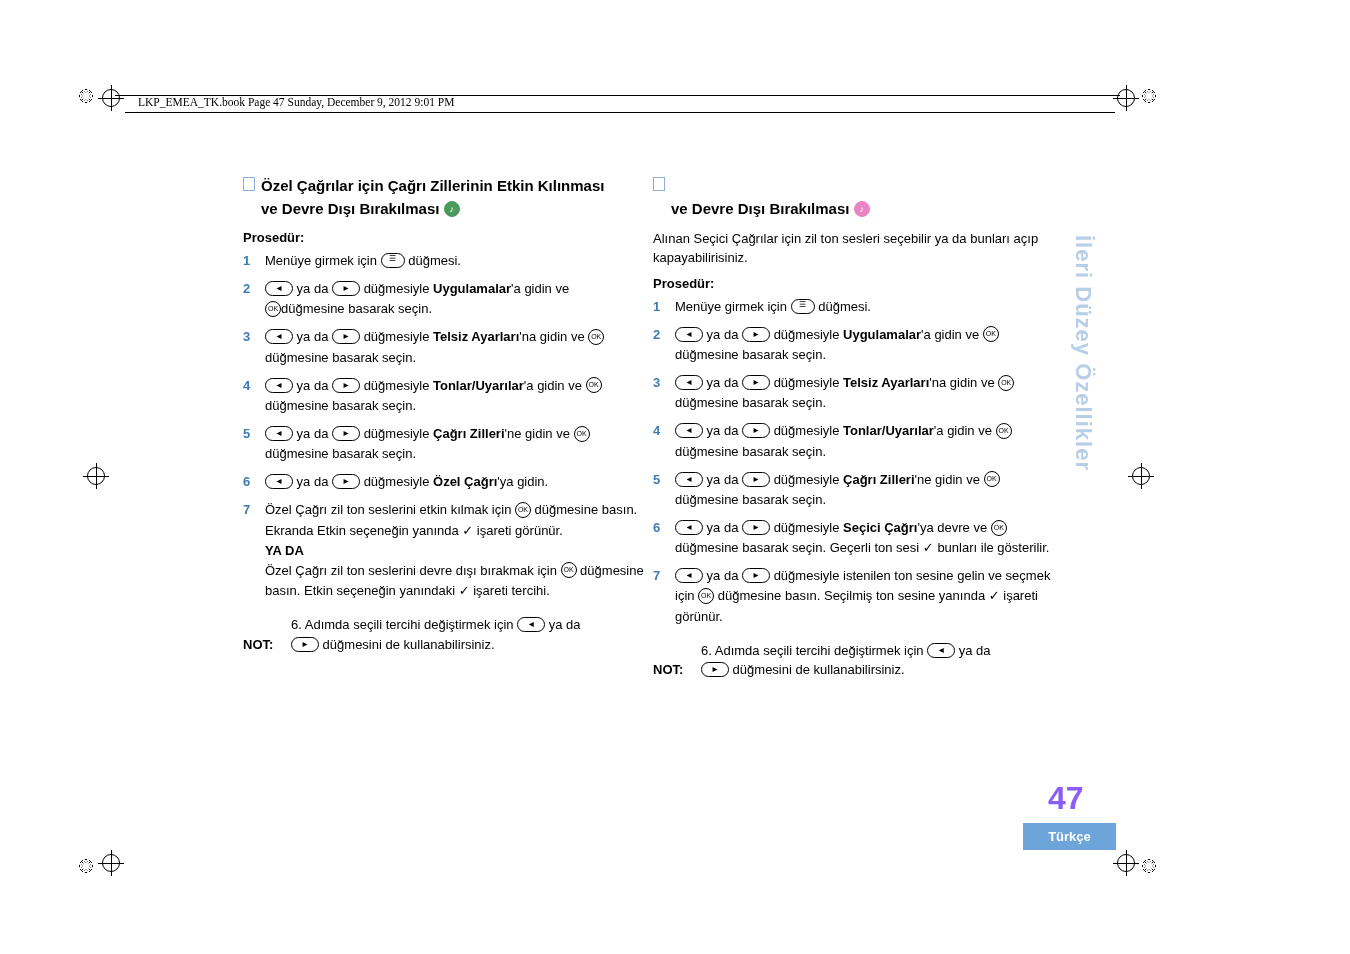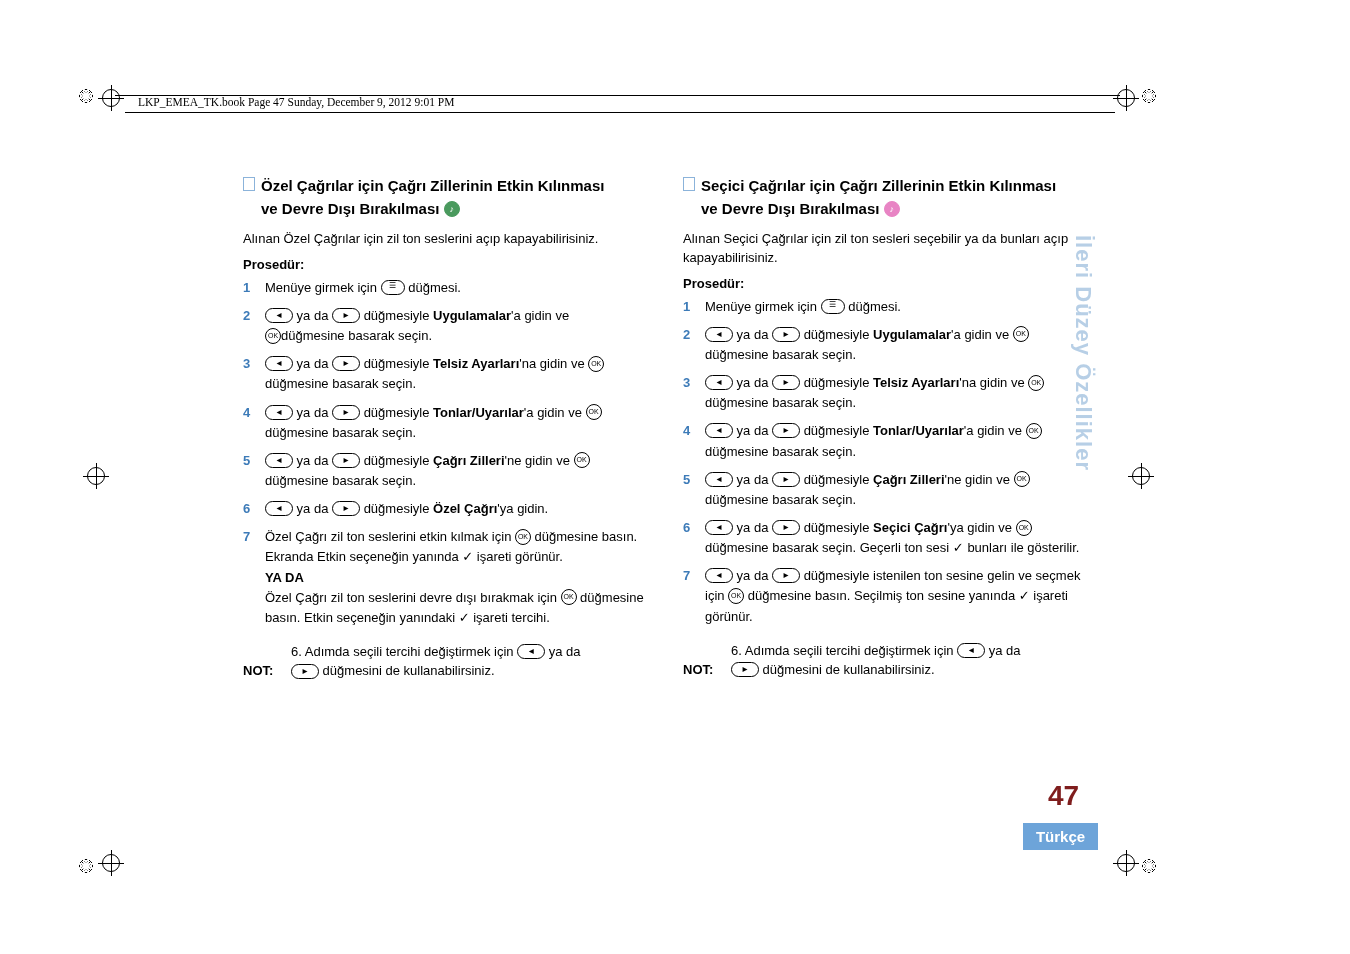--- a/index.html
+++ b/index.html
@@ -55,51 +55,50 @@
     top: 96px;
     font-size: 11.5px;
     font-family: "Times New Roman", serif;
   }
   .content {
     position: absolute;
     left: 243px;
     top: 175px;
     width: 850px;
     display: flex;
-    gap: 30px;
   }
   .col { width: 410px; }
   .sidebar-text {
     position: absolute;
     left: 1070px;
     top: 235px;
     writing-mode: vertical-rl;
     font-weight: bold;
     font-size: 22px;
     color: #b7cfe6;
     letter-spacing: 1px;
   }
   .page-num {
     position: absolute;
     left: 1048px;
     top: 780px;
-    font-size: 28px;
+    font-size: 32px;
     font-weight: bold;
-    color: #7f1d1d;
+    color: #8b5cf6;
   }
   .lang-box {
     position: absolute;
     left: 1023px;
     top: 823px;
-    width: 75px;
+    width: 93px;
     height: 27px;
     background: #6da4d9;
     color: #fff;
     font-weight: bold;
-    font-size: 15px;
+    font-size: 13px;
     display: flex;
     align-items: center;
     justify-content: center;
   }
   .title {
     font-weight: bold;
     font-size: 15px;
     line-height: 1.5;
     margin-bottom: 10px;
     padding-left: 18px;
@@ -195,21 +194,20 @@
 
 <div class="content">
 
   <div class="col">
     <div class="title">
       <span class="doc-icon"></span>
       <span>Özel Çağrılar için Çağrı Zillerinin Etkin Kılınması</span><br>
       <span>ve Devre Dışı Bırakılması</span>
       <span class="circ circ-color-green"></span>
     </div>
-    <div class="para">Alınan Özel Çağrılar için zil ton seslerini açıp kapayabilirisiniz.</div>
     <div class="proc-label">Prosedür:</div>
 
     <div class="step">
       <div class="step-num">1</div>
       <div class="step-body">
         <span>Menüye girmek için </span><span class="pill pill-menu"></span><span> düğmesi.</span>
       </div>
     </div>
 
     <div class="step">
@@ -260,21 +258,21 @@
       <div class="note-label">NOT:</div>
       <div class="note-body">
         <span>6. Adımda seçili tercihi değiştirmek için </span><span class="pill pill-left"></span><span> ya da </span><br><span class="pill pill-right"></span><span> düğmesini de kullanabilirsiniz.</span>
       </div>
     </div>
   </div>
 
   <div class="col">
     <div class="title">
       <span class="doc-icon"></span>
-      <span>Seçici Çağrılar için Çağrı Zillerinin Etkin Kılınması</span><br>
+      <br>
       <span>ve Devre Dışı Bırakılması</span>
       <span class="circ circ-color-pink"></span>
     </div>
     <div class="para">Alınan Seçici Çağrılar için zil ton sesleri seçebilir ya da bunları açıp kapayabilirisiniz.</div>
     <div class="proc-label">Prosedür:</div>
 
     <div class="step">
       <div class="step-num">1</div>
       <div class="step-body">
         <span>Menüye girmek için </span><span class="pill pill-menu"></span><span> düğmesi.</span>
@@ -305,21 +303,21 @@
     <div class="step">
       <div class="step-num">5</div>
       <div class="step-body">
         <span class="pill pill-left"></span><span> ya da </span><span class="pill pill-right"></span><span> düğmesiyle </span><span class="bold">Çağrı Zilleri</span><span>'ne gidin ve </span><span class="circ circ-ok"></span> <span>düğmesine basarak seçin.</span>
       </div>
     </div>
 
     <div class="step">
       <div class="step-num">6</div>
       <div class="step-body">
-        <span class="pill pill-left"></span><span> ya da </span><span class="pill pill-right"></span><span> düğmesiyle </span><span class="bold">Seçici Çağrı</span><span>'ya gidin ve </span><span class="circ circ-ok"></span> <span>düğmesine basarak seçin. Geçerli ton sesi </span><span class="check">✓</span><span> bunları ile gösterilir.</span>
+        <span class="pill pill-left"></span><span> ya da </span><span class="pill pill-right"></span><span> düğmesiyle </span><span class="bold">Seçici Çağrı</span><span>'ya devre ve </span><span class="circ circ-ok"></span> <span>düğmesine basarak seçin. Geçerli ton sesi </span><span class="check">✓</span><span> bunları ile gösterilir.</span>
       </div>
     </div>
 
     <div class="step">
       <div class="step-num">7</div>
       <div class="step-body">
         <span class="pill pill-left"></span><span> ya da </span><span class="pill pill-right"></span><span> düğmesiyle istenilen ton sesine gelin ve seçmek için </span><span class="circ circ-ok"></span><span> düğmesine basın. Seçilmiş ton sesine yanında </span><span class="check">✓</span><span> işareti görünür.</span>
       </div>
     </div>
 

